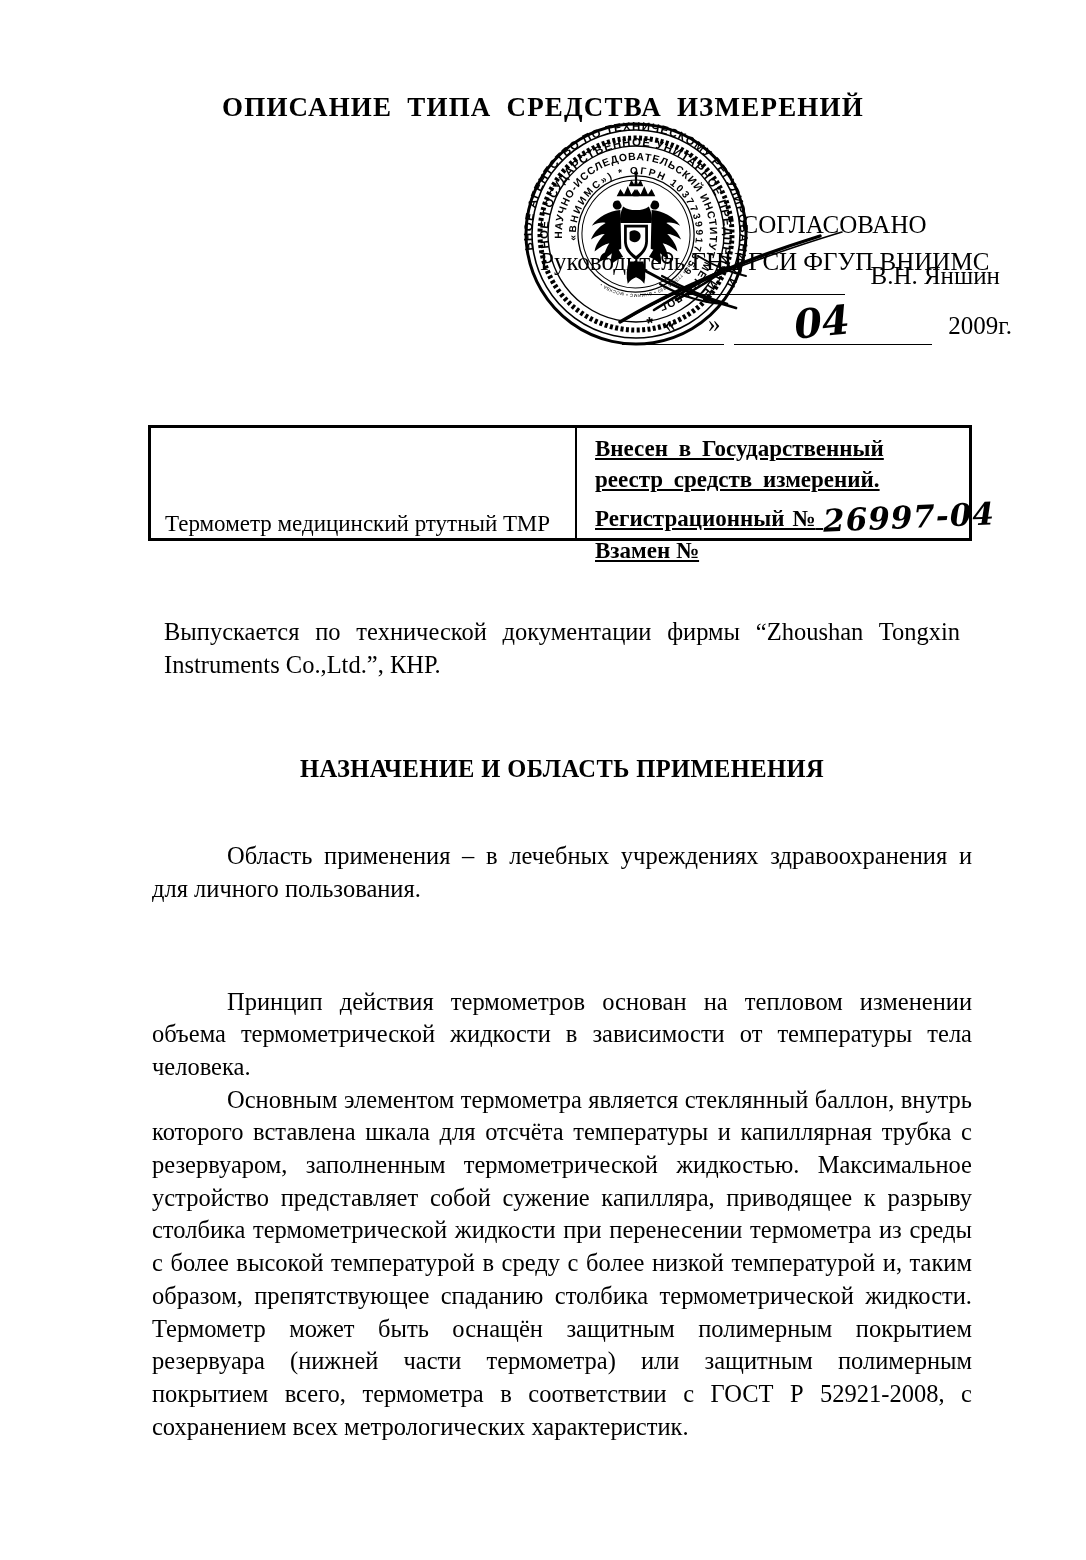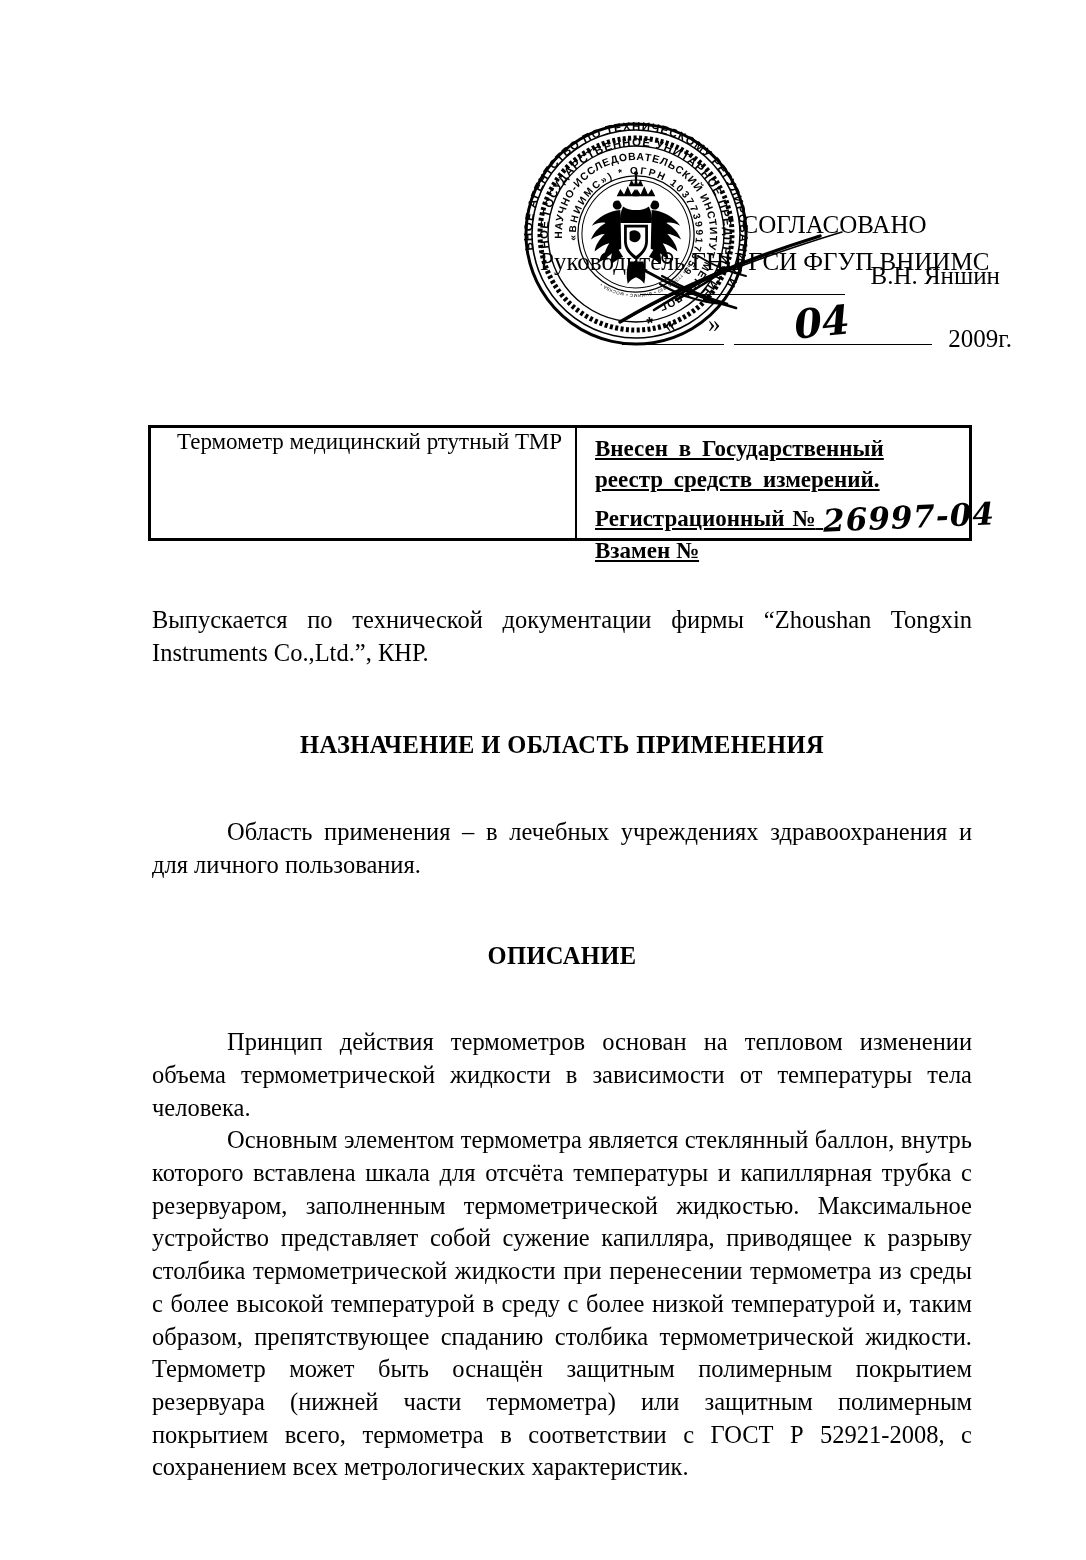--- a/index.html
+++ b/index.html
@@ -36,21 +36,21 @@
     position:absolute;left:0;top:32px;width:205px;height:0;
     border-bottom:1.6px solid #000;
   }
 
   .date-row{
     position:absolute;left:672px;top:310px;width:340px;height:40px;
     font-size:25px;
   }
   .date-row .qopen{position:absolute;left:-8px;top:0;}
   .date-row .qclose{position:absolute;left:36px;top:0;}
-  .date-row .yr{position:absolute;right:0px;top:2px;white-space:nowrap;margin-top:13px;}
+  .date-row .yr{position:absolute;right:0px;top:2px;white-space:nowrap;}
   .date-rule-a{position:absolute;left:-50px;top:34px;width:102px;border-bottom:1.6px solid #000;}
   .date-rule-b{position:absolute;left:62px;top:34px;width:198px;border-bottom:1.6px solid #000;}
 
   .hand{
     font-family:"DejaVu Serif",serif;
     font-style:italic;font-weight:600;
   }
   .hand-month{
     position:absolute;left:122px;top:-12px;
     font-size:40px;transform:rotate(-6deg);
@@ -70,22 +70,22 @@
   
   .reg-table{
     position:absolute;left:148px;top:425px;width:824px;height:116px;
     border:3px solid #000;box-sizing:border-box;
   }
   .reg-divider{
     position:absolute;left:424px;top:0;width:0;height:100%;
     border-left:2.5px solid #000;
   }
   .reg-left{
-    position:absolute;left:12px;top:0;width:424px;height:100%;
-    display:flex;align-items:flex-start;
+    position:absolute;left:0;top:0;width:424px;height:100%;
+    display:flex;align-items:flex-end;
   }
   .reg-left span{padding-left:14px;font-size:23px;line-height:1.2;}
   .reg-right{
     position:absolute;left:430px;top:0;right:0;height:100%;
     padding:6px 0 0 14px;box-sizing:border-box;
     font-size:23px;font-weight:bold;line-height:1.33;
   }
   .reg-right .l1,.reg-right .l2,.reg-right .l3,.reg-right .l4{white-space:nowrap;text-decoration:underline;}
   .reg-right .l1{word-spacing:5px;}
   .reg-right .l2{word-spacing:5px;}
@@ -95,39 +95,40 @@
     font-size:31px;display:inline-block;transform:rotate(-2.5deg) translateY(2px);
     letter-spacing:1px;
   }
 
   
   .body{
     position:absolute;left:152px;top:604px;width:820px;
     font-size:24.5px;line-height:1.335;
   }
   p.just{
-    margin:0;text-align:justify;text-justify:inter-word;
+    margin:12px;text-align:justify;text-justify:inter-word;
     text-indent:0;
   }
   p.ind{margin:0;text-align:justify;text-indent:75px;}
   p.ind:last-child{}
   .sec-h{
     margin:16px;text-align:center;font-weight:bold;font-size:24.5px;
     letter-spacing:.4px;
   }
   .sp-a{height:44px;}
   .sp-b{height:38px;}
   .sp-c{height:42px;}
   .sp-d{height:38px;}
 </style>
 </head>
 <body>
 
 <div class="page">
 
+  <div class="doc-title">ОПИСАНИЕ  ТИПА  СРЕДСТВА  ИЗМЕРЕНИЙ</div>
 
   <div class="approve">
     <div class="r1">СОГЛАСОВАНО</div>
     <div class="r2">Руководитель ГНЦ ГСИ ФГУП ВНИИМС</div>
   </div>
 
   <div class="stamp">
     <svg width="232" height="232" viewBox="0 0 232 232" xmlns="http://www.w3.org/2000/svg">
       <defs>
         <path id="ring1" d="M 116,116 m -104,0 a 104,104 0 1,1 208,0 a 104,104 0 1,1 -208,0"></path>
@@ -237,20 +238,19 @@
   <div class="body">
 
     <p class="just">Выпускается по технической документации фирмы “Zhoushan Tongxin Instruments Co.,Ltd.”, КНР.</p>
 
     <div class="sp-a"></div>
     <p class="sec-h">НАЗНАЧЕНИЕ И ОБЛАСТЬ ПРИМЕНЕНИЯ</p>
     <div class="sp-b"></div>
     <p class="ind">Область применения – в лечебных учреждениях здравоохранения и для личного пользования.</p>
 
     <div class="sp-c"></div>
-    <p class="sec-h">ОПИСАНИЕ</p>
     <div class="sp-d"></div>
     <p class="ind">Принцип действия термометров основан на тепловом изменении  объема термометрической жидкости в зависимости от температуры тела человека.</p>
     <p class="ind">Основным элементом термометра является стеклянный баллон, внутрь которого вставлена шкала для отсчёта температуры и  капиллярная трубка с резервуаром, заполненным термометрической жидкостью. Максимальное устройство представляет собой сужение капилляра, приводящее к разрыву столбика термометрической жидкости при перенесении термометра из среды с более высокой температурой в среду с более низкой температурой и, таким образом, препятствующее спаданию столбика термометрической жидкости. Термометр может быть оснащён защитным полимерным покрытием резервуара (нижней части термометра) или  защитным полимерным покрытием всего, термометра в соответствии с ГОСТ Р 52921-2008, с сохранением всех метрологических характеристик.</p>
 
   </div>
 
 </div>
 
 </body></html>

